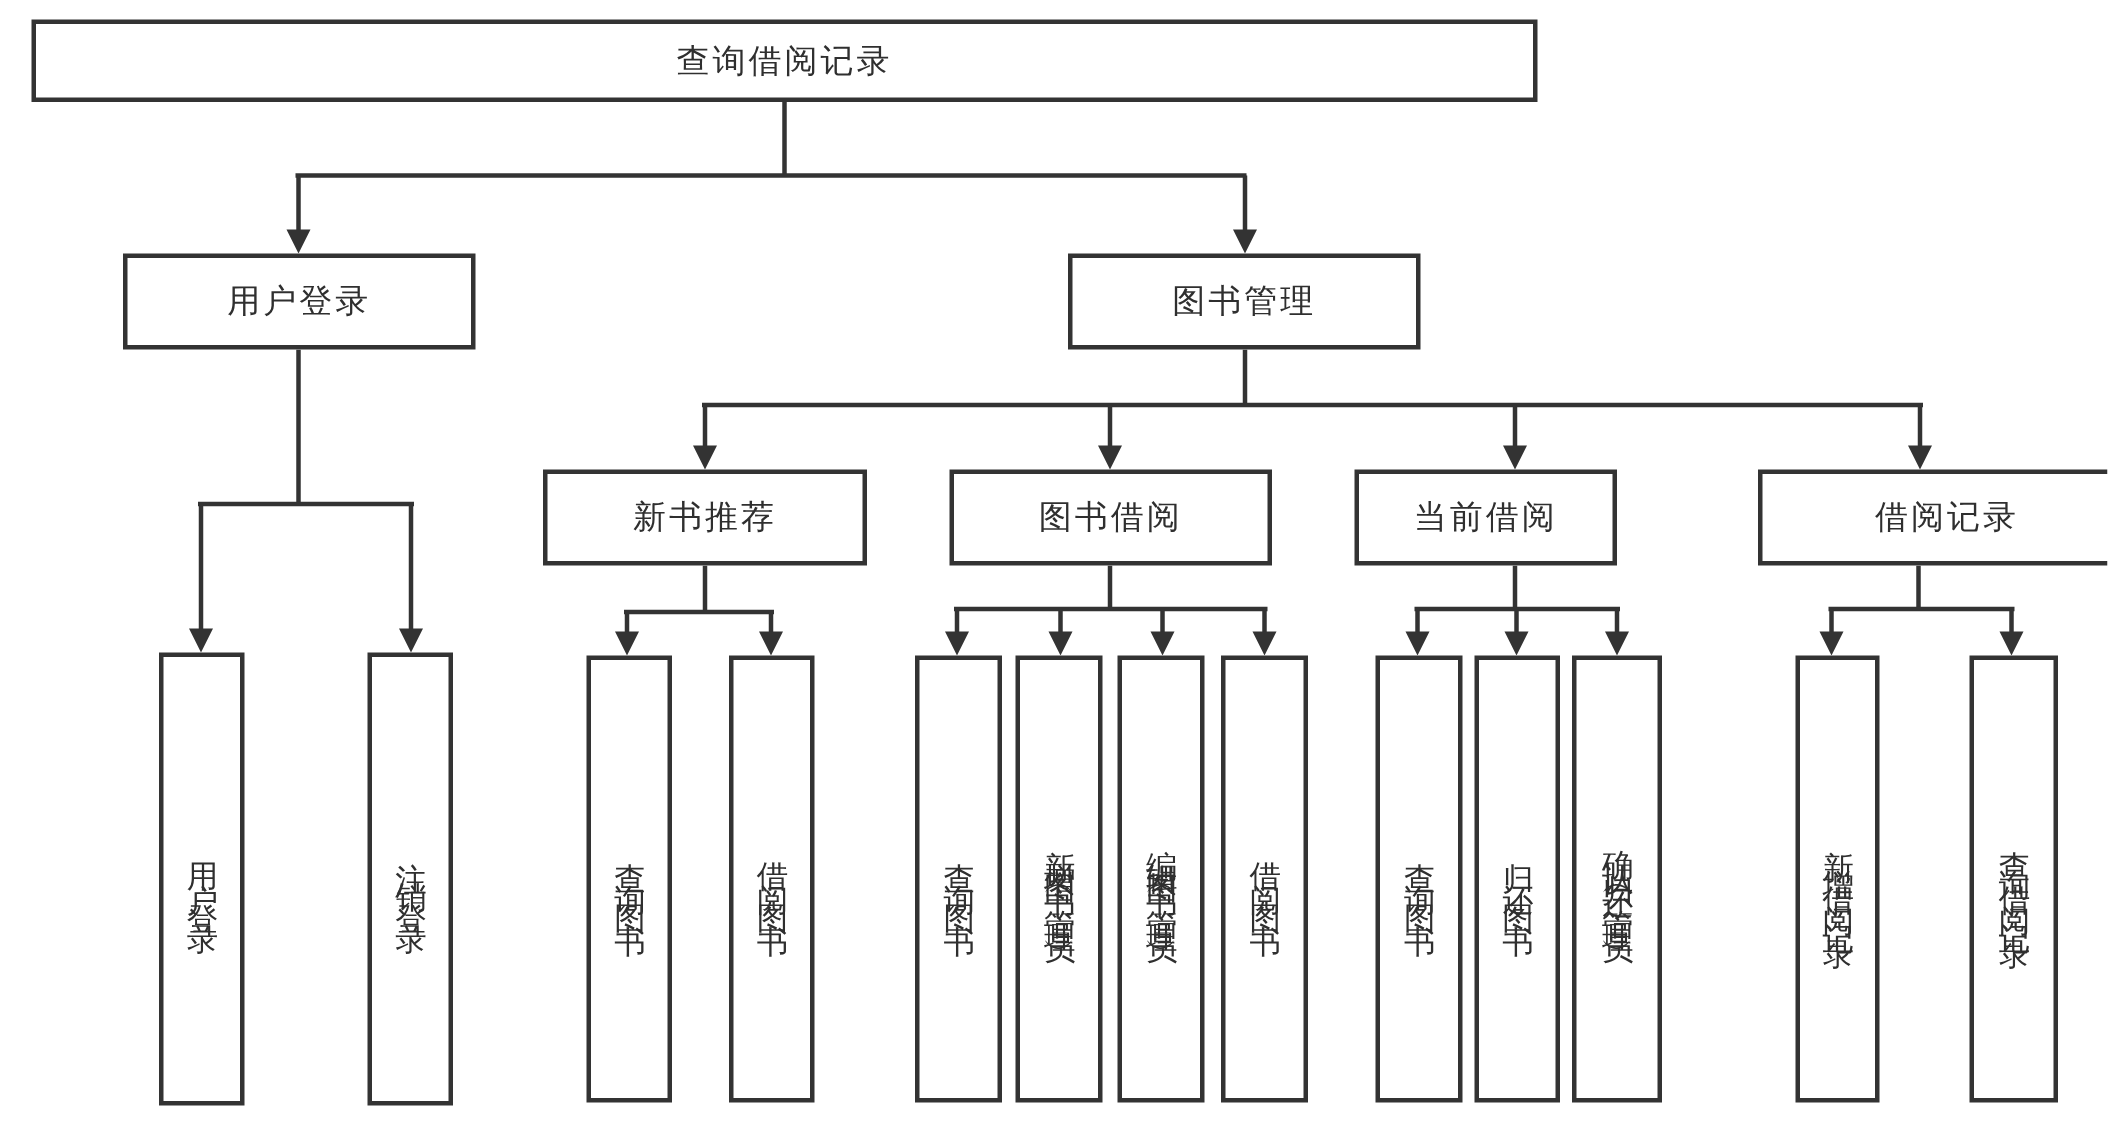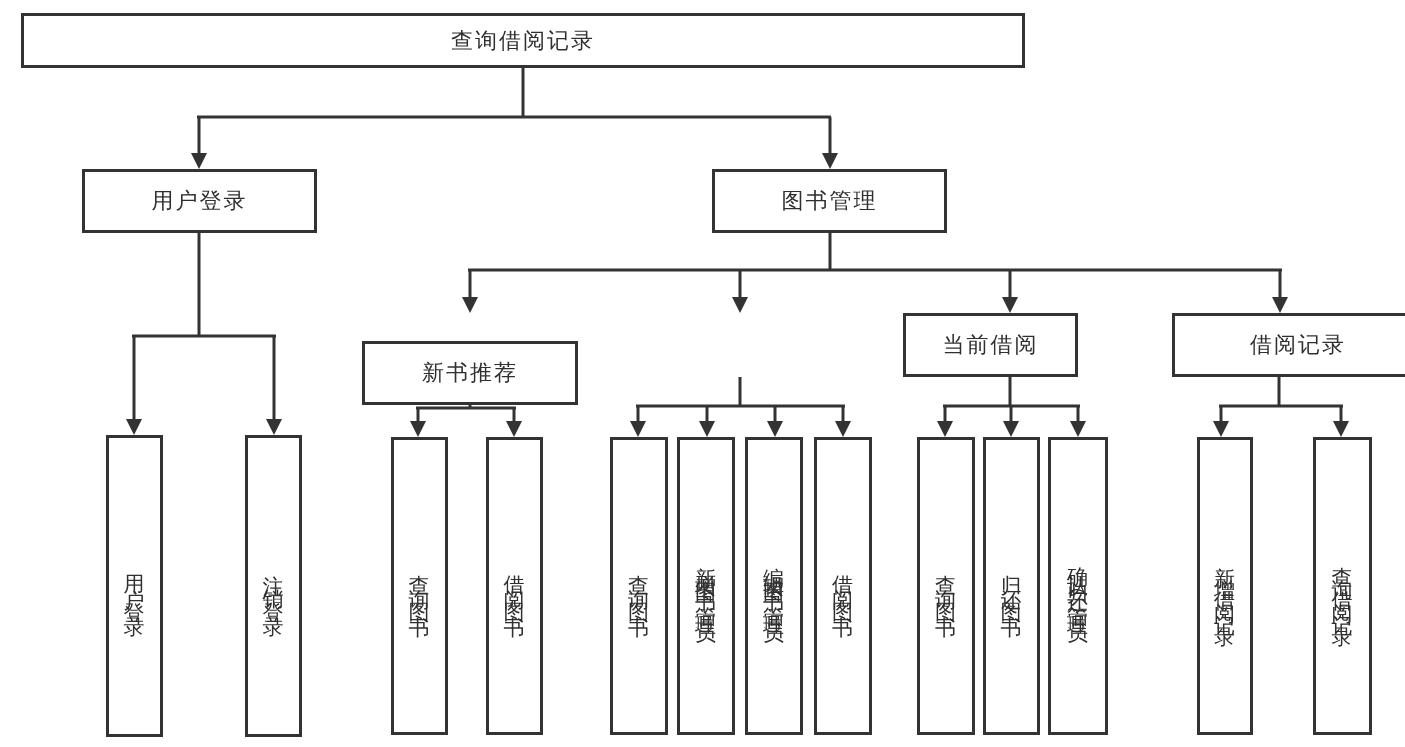--- a/index.html
+++ b/index.html
@@ -107,24 +107,27 @@
   </div>
 
   <div class="box hbox" style="left:82px;top:169px;width:235px;height:64px;">
     <span>用户登录</span>
   </div>
 
   <div class="box hbox" style="left:712px;top:169px;width:235px;height:64px;">
     <span>图书管理</span>
   </div>
 
-  <div class="box hbox" style="left:362px;top:313px;width:216px;height:64px;margin-top:28px;">
+  <div class="box hbox" style="left:362px;top:313px;width:216px;height:64px;">
     <span>新书推荐</span>
   </div>
 
+  <div class="box hbox" style="left:633px;top:313px;width:215px;height:64px;">
+    <span>图书借阅</span>
+  </div>
 
   <div class="box hbox" style="left:903px;top:313px;width:175px;height:64px;">
     <span>当前借阅</span>
   </div>
 
   <div class="box hbox" style="left:1172px;top:313px;width:252px;height:64px;align-items:center;">
     <span>借阅记录</span>
   </div>
 
   <div class="box vbox" style="left:106px;top:435px;width:57px;height:302px;">

